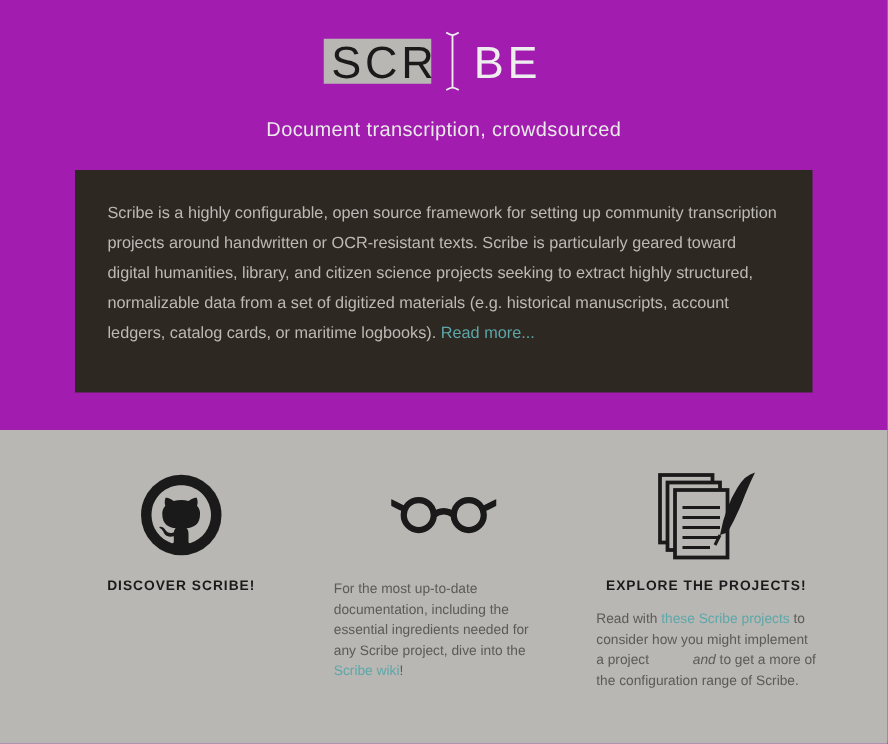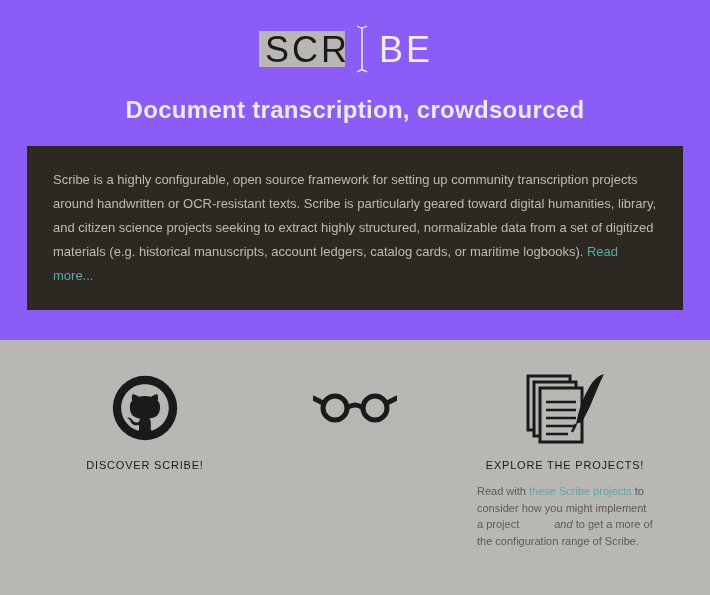--- a/index.html
+++ b/index.html
@@ -3,42 +3,42 @@
 <meta charset="utf-8">
 <style>
   * { margin: 0; padding: 0; box-sizing: border-box; }
   body {
     font-family: "Helvetica Neue", Arial, sans-serif;
     background: #b8b7b3;
     width: 710px;
     margin: 0 auto;
   }
   .hero {
-    background: #8b5cf6;
+    background: #a21caf;
     padding: 22px 0 30px 0;
     text-align: center;
   }
   .logo {
     display: flex;
     justify-content: center;
     align-items: center;
     margin-bottom: 20px;
   }
   .logo-svg { display: block; }
   .tagline {
     color: #eaeaea;
-    font-size: 24px;
-    font-weight: 700;
+    font-size: 16px;
+    font-weight: 400;
     margin-bottom: 22px;
     letter-spacing: 0.3px;
   }
   .desc-box {
     background: #2e2823;
-    margin: 0 27px;
-    padding: 22px 26px 22px 26px;
+    margin: 0 60px;
+    padding: 22px 26px 36px 26px;
     text-align: left;
   }
   .desc-box p {
     color: #bcbab5;
     font-size: 13px;
     line-height: 1.85;
     font-weight: 400;
   }
   .desc-box a {
     color: #5da7a9;
@@ -59,21 +59,21 @@
     height: 75px;
     display: flex;
     align-items: center;
     justify-content: center;
     margin-bottom: 14px;
   }
   .card h3 {
     color: #1a1a1a;
     font-size: 11px;
     letter-spacing: 0.8px;
-    font-weight: 400;
+    font-weight: 700;
     margin-bottom: 12px;
   }
   .card p {
     color: #5c5a56;
     font-size: 11px;
     line-height: 1.5;
     text-align: left;
     padding: 0 2px;
   }
   .card p a {
@@ -125,20 +125,23 @@
   <div class="card">
     <div class="card-icon">
       <svg width="84" height="40" viewBox="0 0 84 40">
         <circle cx="22" cy="20" r="12" fill="none" stroke="#1a1a1a" stroke-width="5"></circle>
         <circle cx="62" cy="20" r="12" fill="none" stroke="#1a1a1a" stroke-width="5"></circle>
         <path d="M34 20 Q42 14 50 20" fill="none" stroke="#1a1a1a" stroke-width="5"></path>
         <line x1="8" y1="14" x2="0" y2="10" stroke="#1a1a1a" stroke-width="5" stroke-linecap="round"></line>
         <line x1="76" y1="14" x2="84" y2="10" stroke="#1a1a1a" stroke-width="5" stroke-linecap="round"></line>
       </svg>
     </div>
+    <p>
+      <span>For the most up-to-date documentation, including the essential ingredients needed for any Scribe project, dive into the </span><a href="#">Scribe wiki</a><span>!</span>
+    </p>
   </div>
 
   <div class="card">
     <div class="card-icon">
       <svg width="82" height="72" viewBox="0 0 82 72">
         <rect x="4" y="4" width="42" height="54" fill="none" stroke="#1a1a1a" stroke-width="3"></rect>
         <rect x="10" y="10" width="42" height="54" fill="#b8b7b3" stroke="#1a1a1a" stroke-width="3"></rect>
         <rect x="16" y="16" width="42" height="54" fill="#b8b7b3" stroke="#1a1a1a" stroke-width="3"></rect>
         <line x1="22" y1="30" x2="52" y2="30" stroke="#1a1a1a" stroke-width="2.5"></line>
         <line x1="22" y1="38" x2="52" y2="38" stroke="#1a1a1a" stroke-width="2.5"></line>

